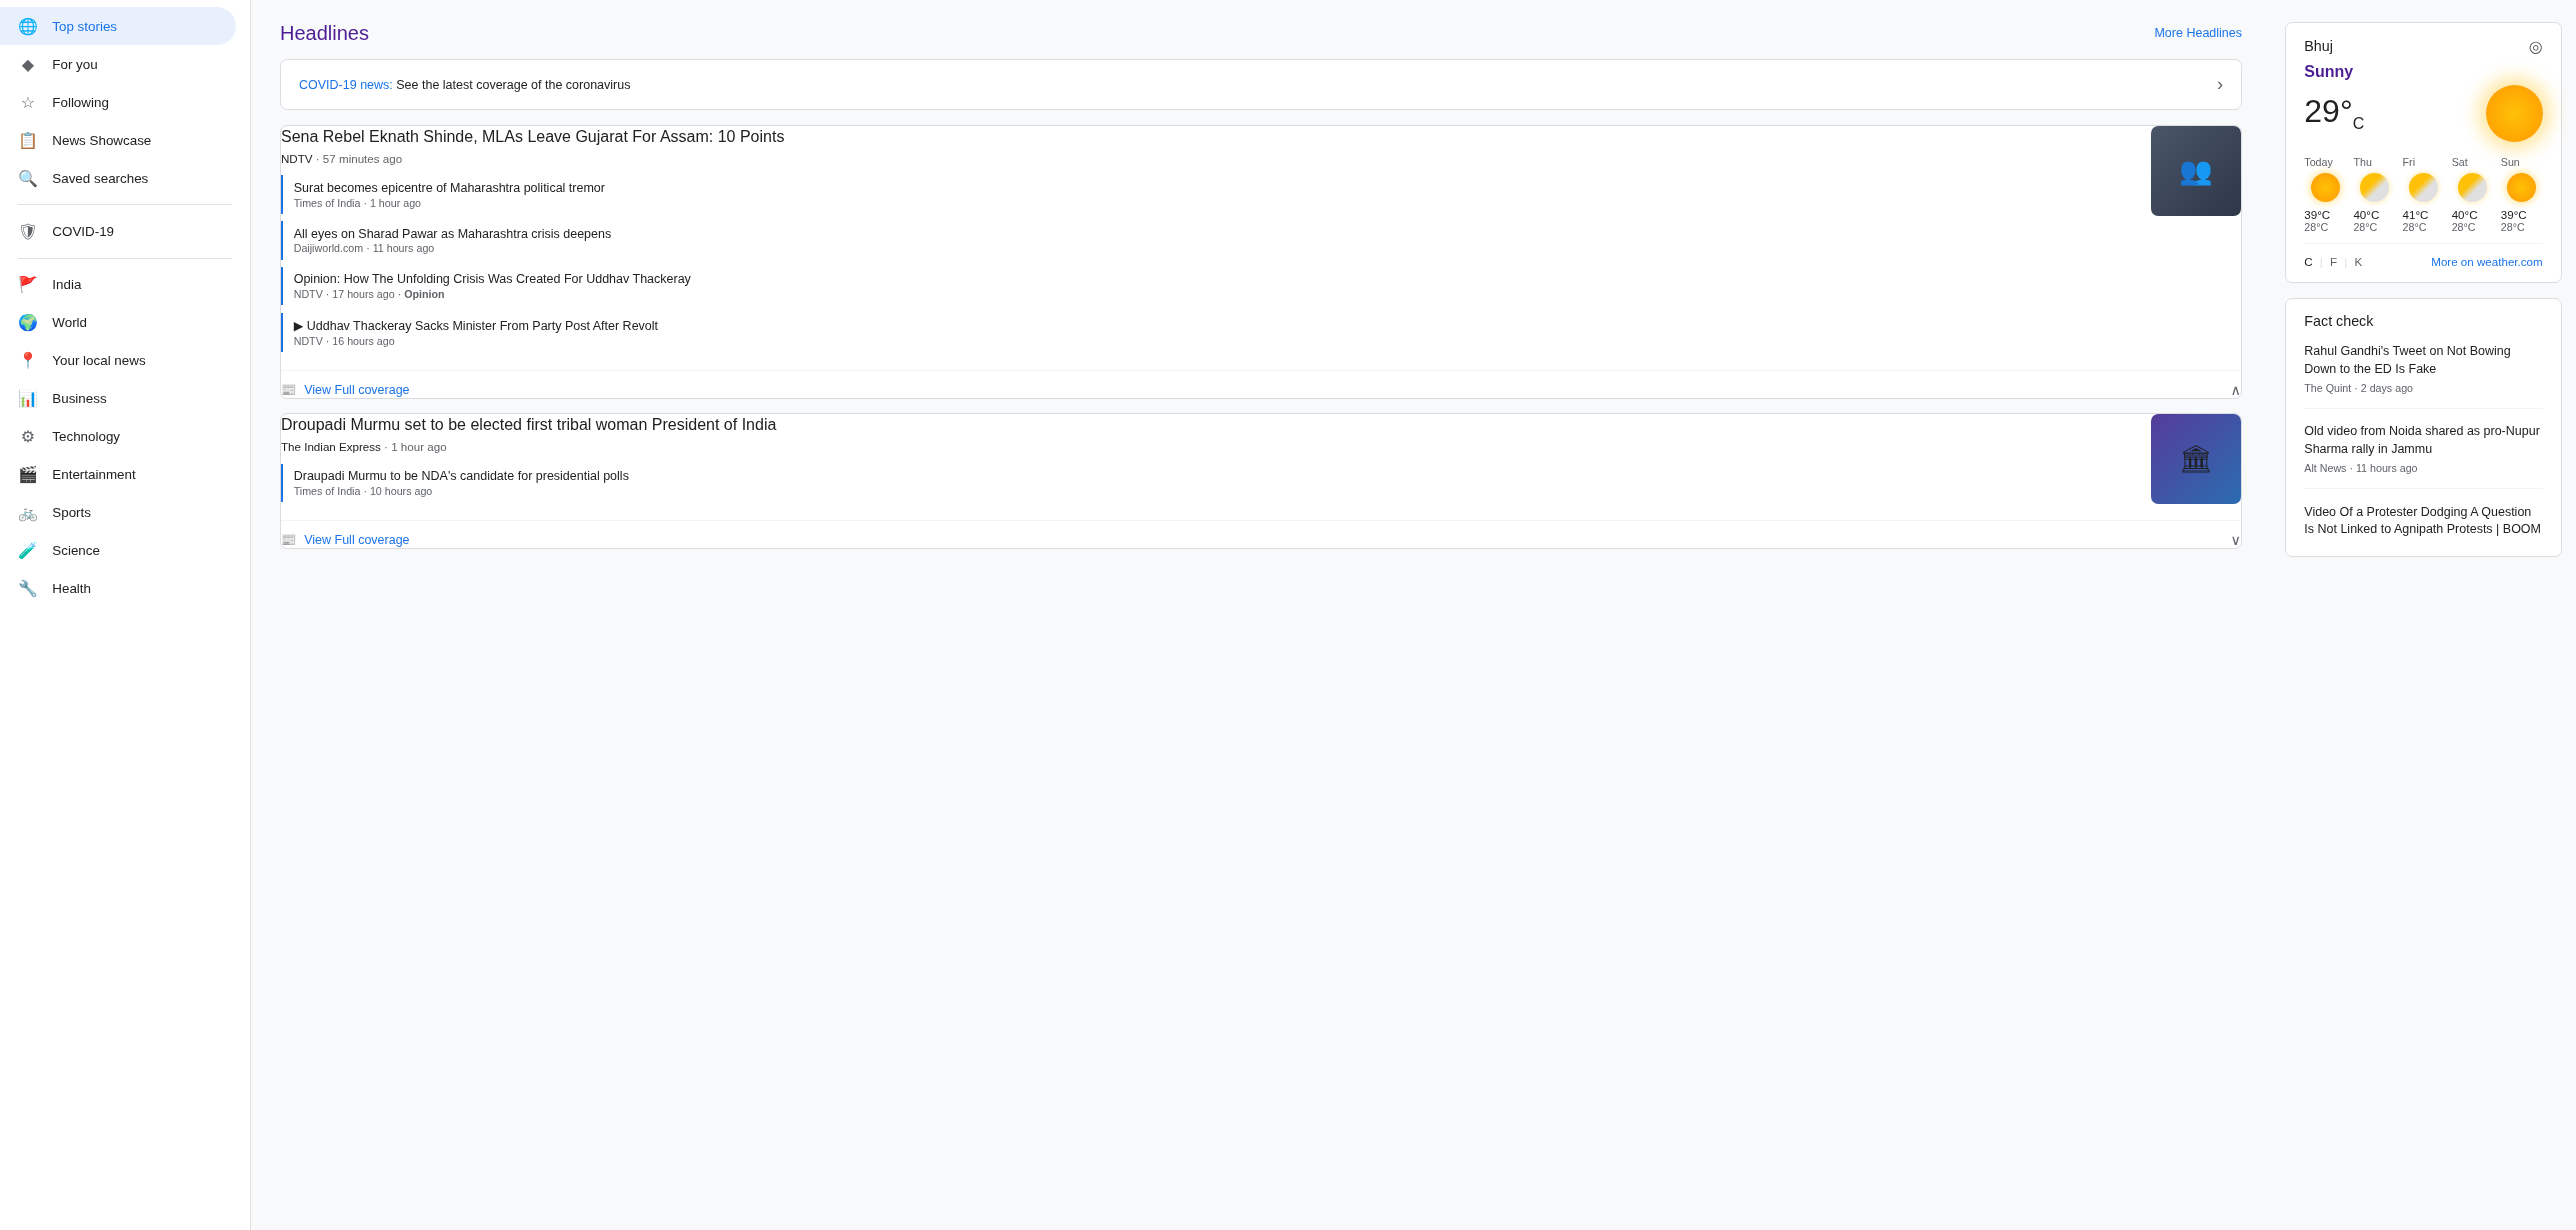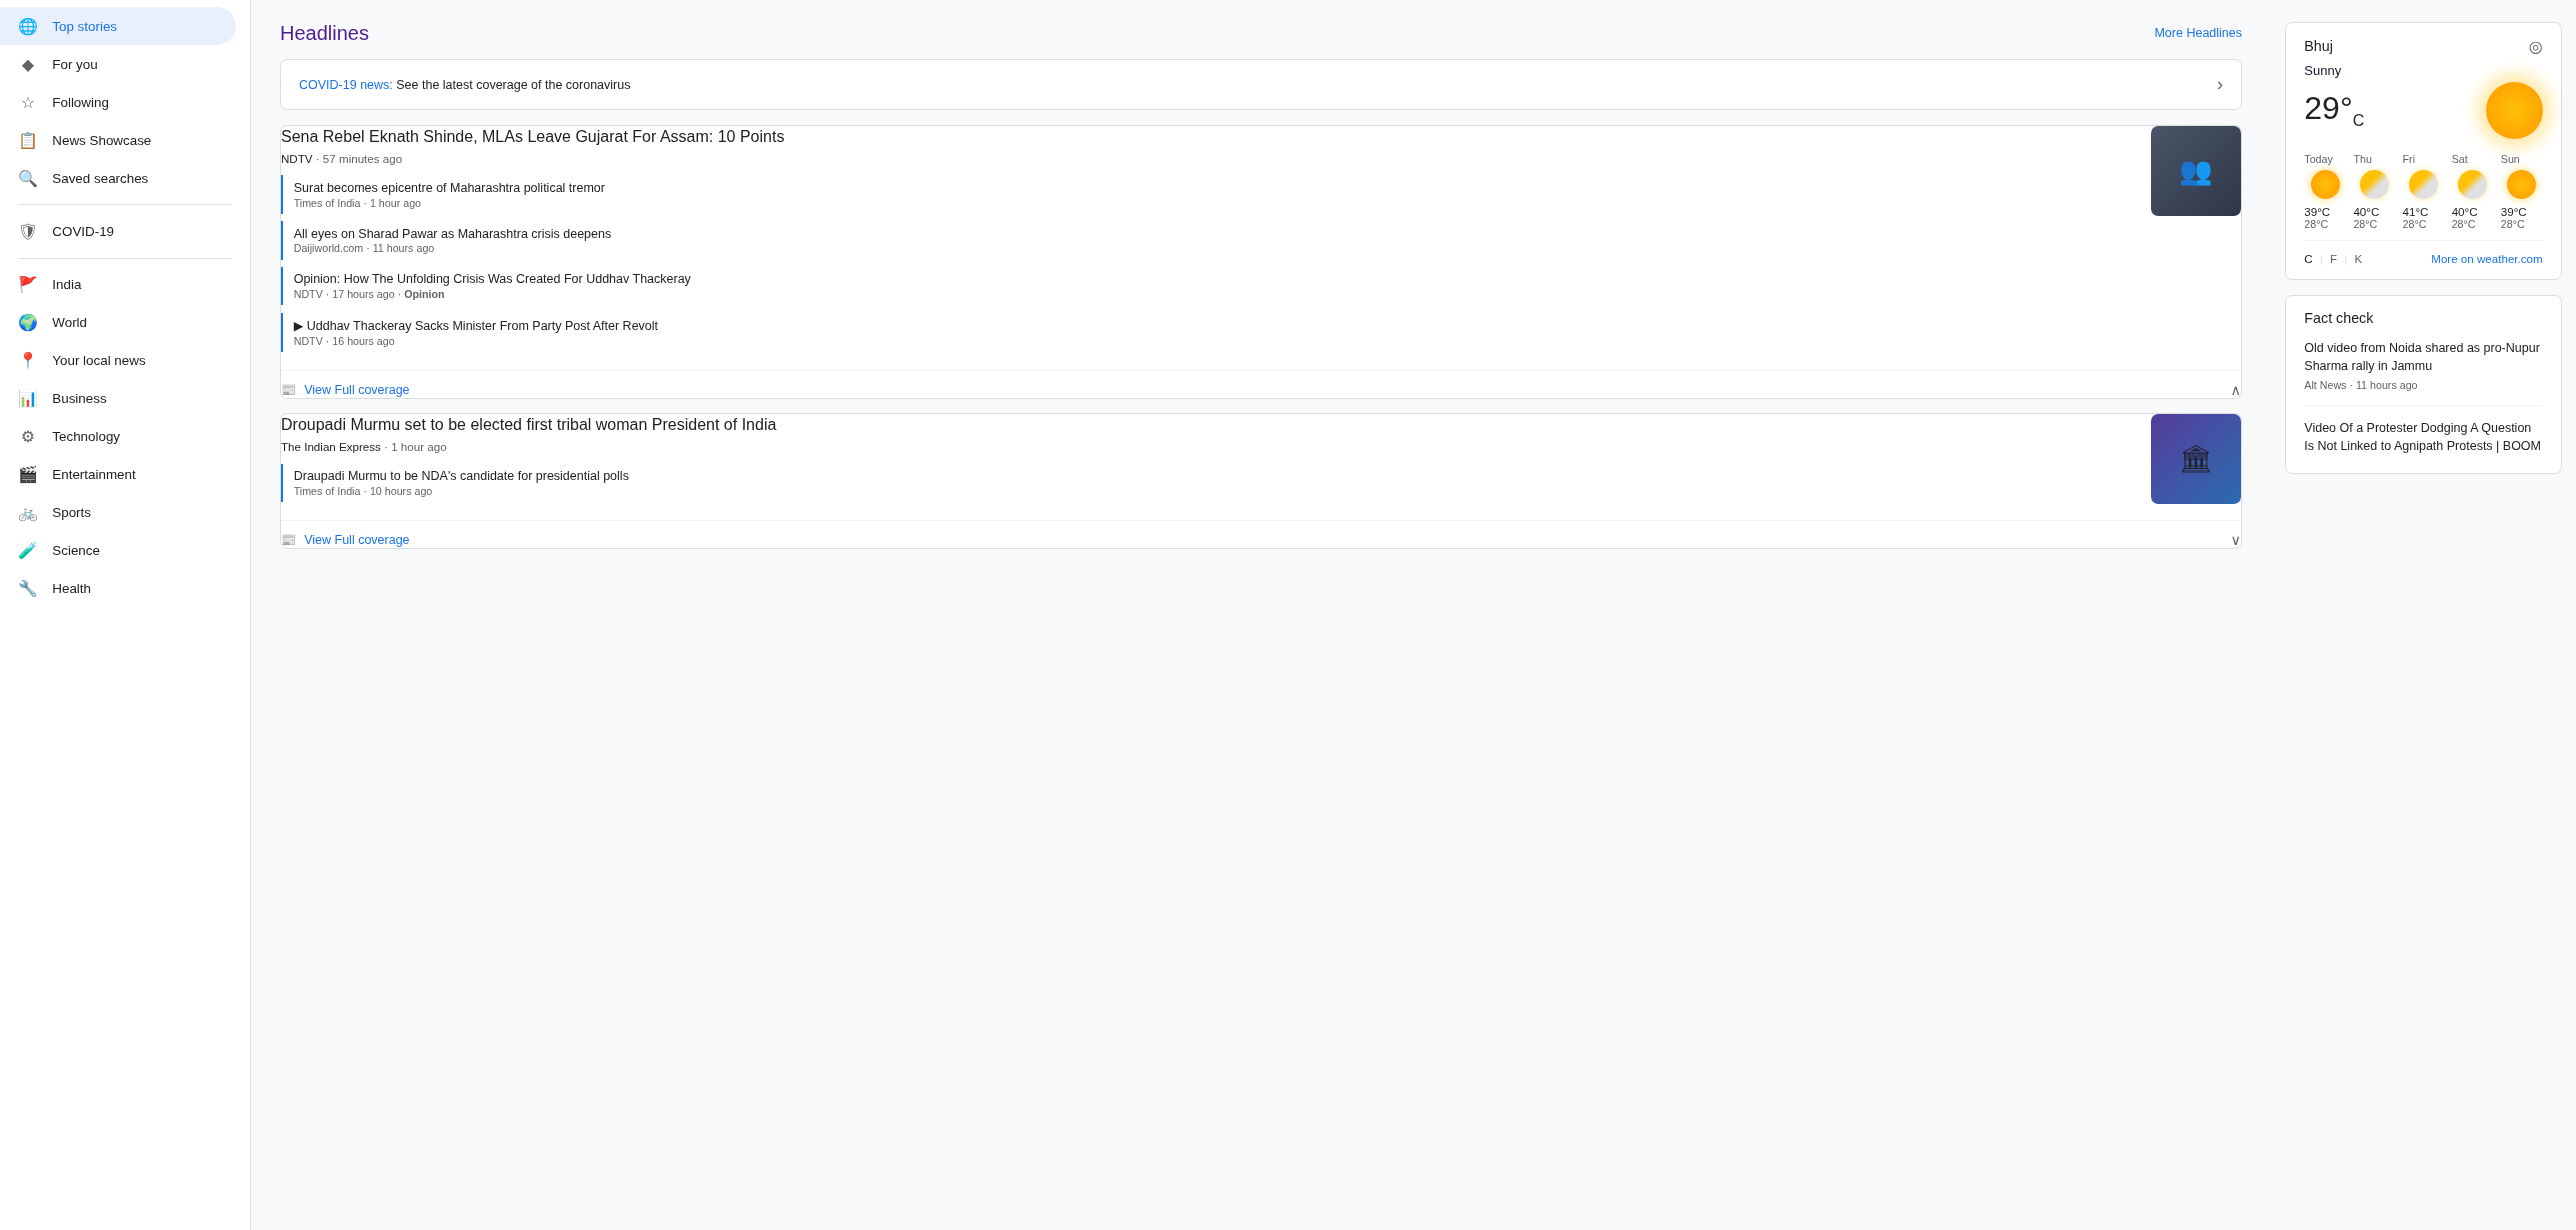--- a/index.html
+++ b/index.html
@@ -187,21 +187,21 @@
       align-items: center;
       justify-content: space-between;
       margin-bottom: 7.2px;
     }
     .weather-city {
       font-size: 14.3px;
       font-weight: 500;
       color: #202124;
     }
     .location-icon { color: #5f6368; font-size: 16px; cursor: pointer; }
-    .weather-desc { font-size: 13px; color: #0f172a; margin-bottom: 3.6px; }
+    .weather-desc { font-size: 16px; color: #4c1d95; margin-bottom: 3.6px; font-weight: bold; }
     .weather-current {
       display: flex;
       align-items: center;
       justify-content: space-between;
       margin-bottom: 14.3px;
     }
     .weather-temp-big {
       font-size: 32px;
       font-weight: 300;
       color: #202124;
@@ -460,20 +460,24 @@
         <span class="unit-btn">K</span>
       </div>
       <a class="weather-more-link">More on weather.com</a>
     </div>
   </div>
 
   <div class="fact-check-section">
     <div class="fact-check-title">Fact check</div>
     <div id="fact-check-items">
         <div class="fact-check-item">
+          <div class="fact-check-item-title">Rahul Gandhi's Tweet on Not Bowing Down to the ED Is Fake</div>
+          <div class="fact-check-item-source">The Quint · 2 days ago</div>
+        </div>
+        <div class="fact-check-item">
           <div class="fact-check-item-title">Old video from Noida shared as pro-Nupur Sharma rally in Jammu</div>
           <div class="fact-check-item-source">Alt News · 11 hours ago</div>
         </div>
         <div class="fact-check-item">
           <div class="fact-check-item-title">Video Of a Protester Dodging A Question Is Not Linked to Agnipath Protests | BOOM</div>
         </div>
       </div>
   </div>
 </aside>
 

